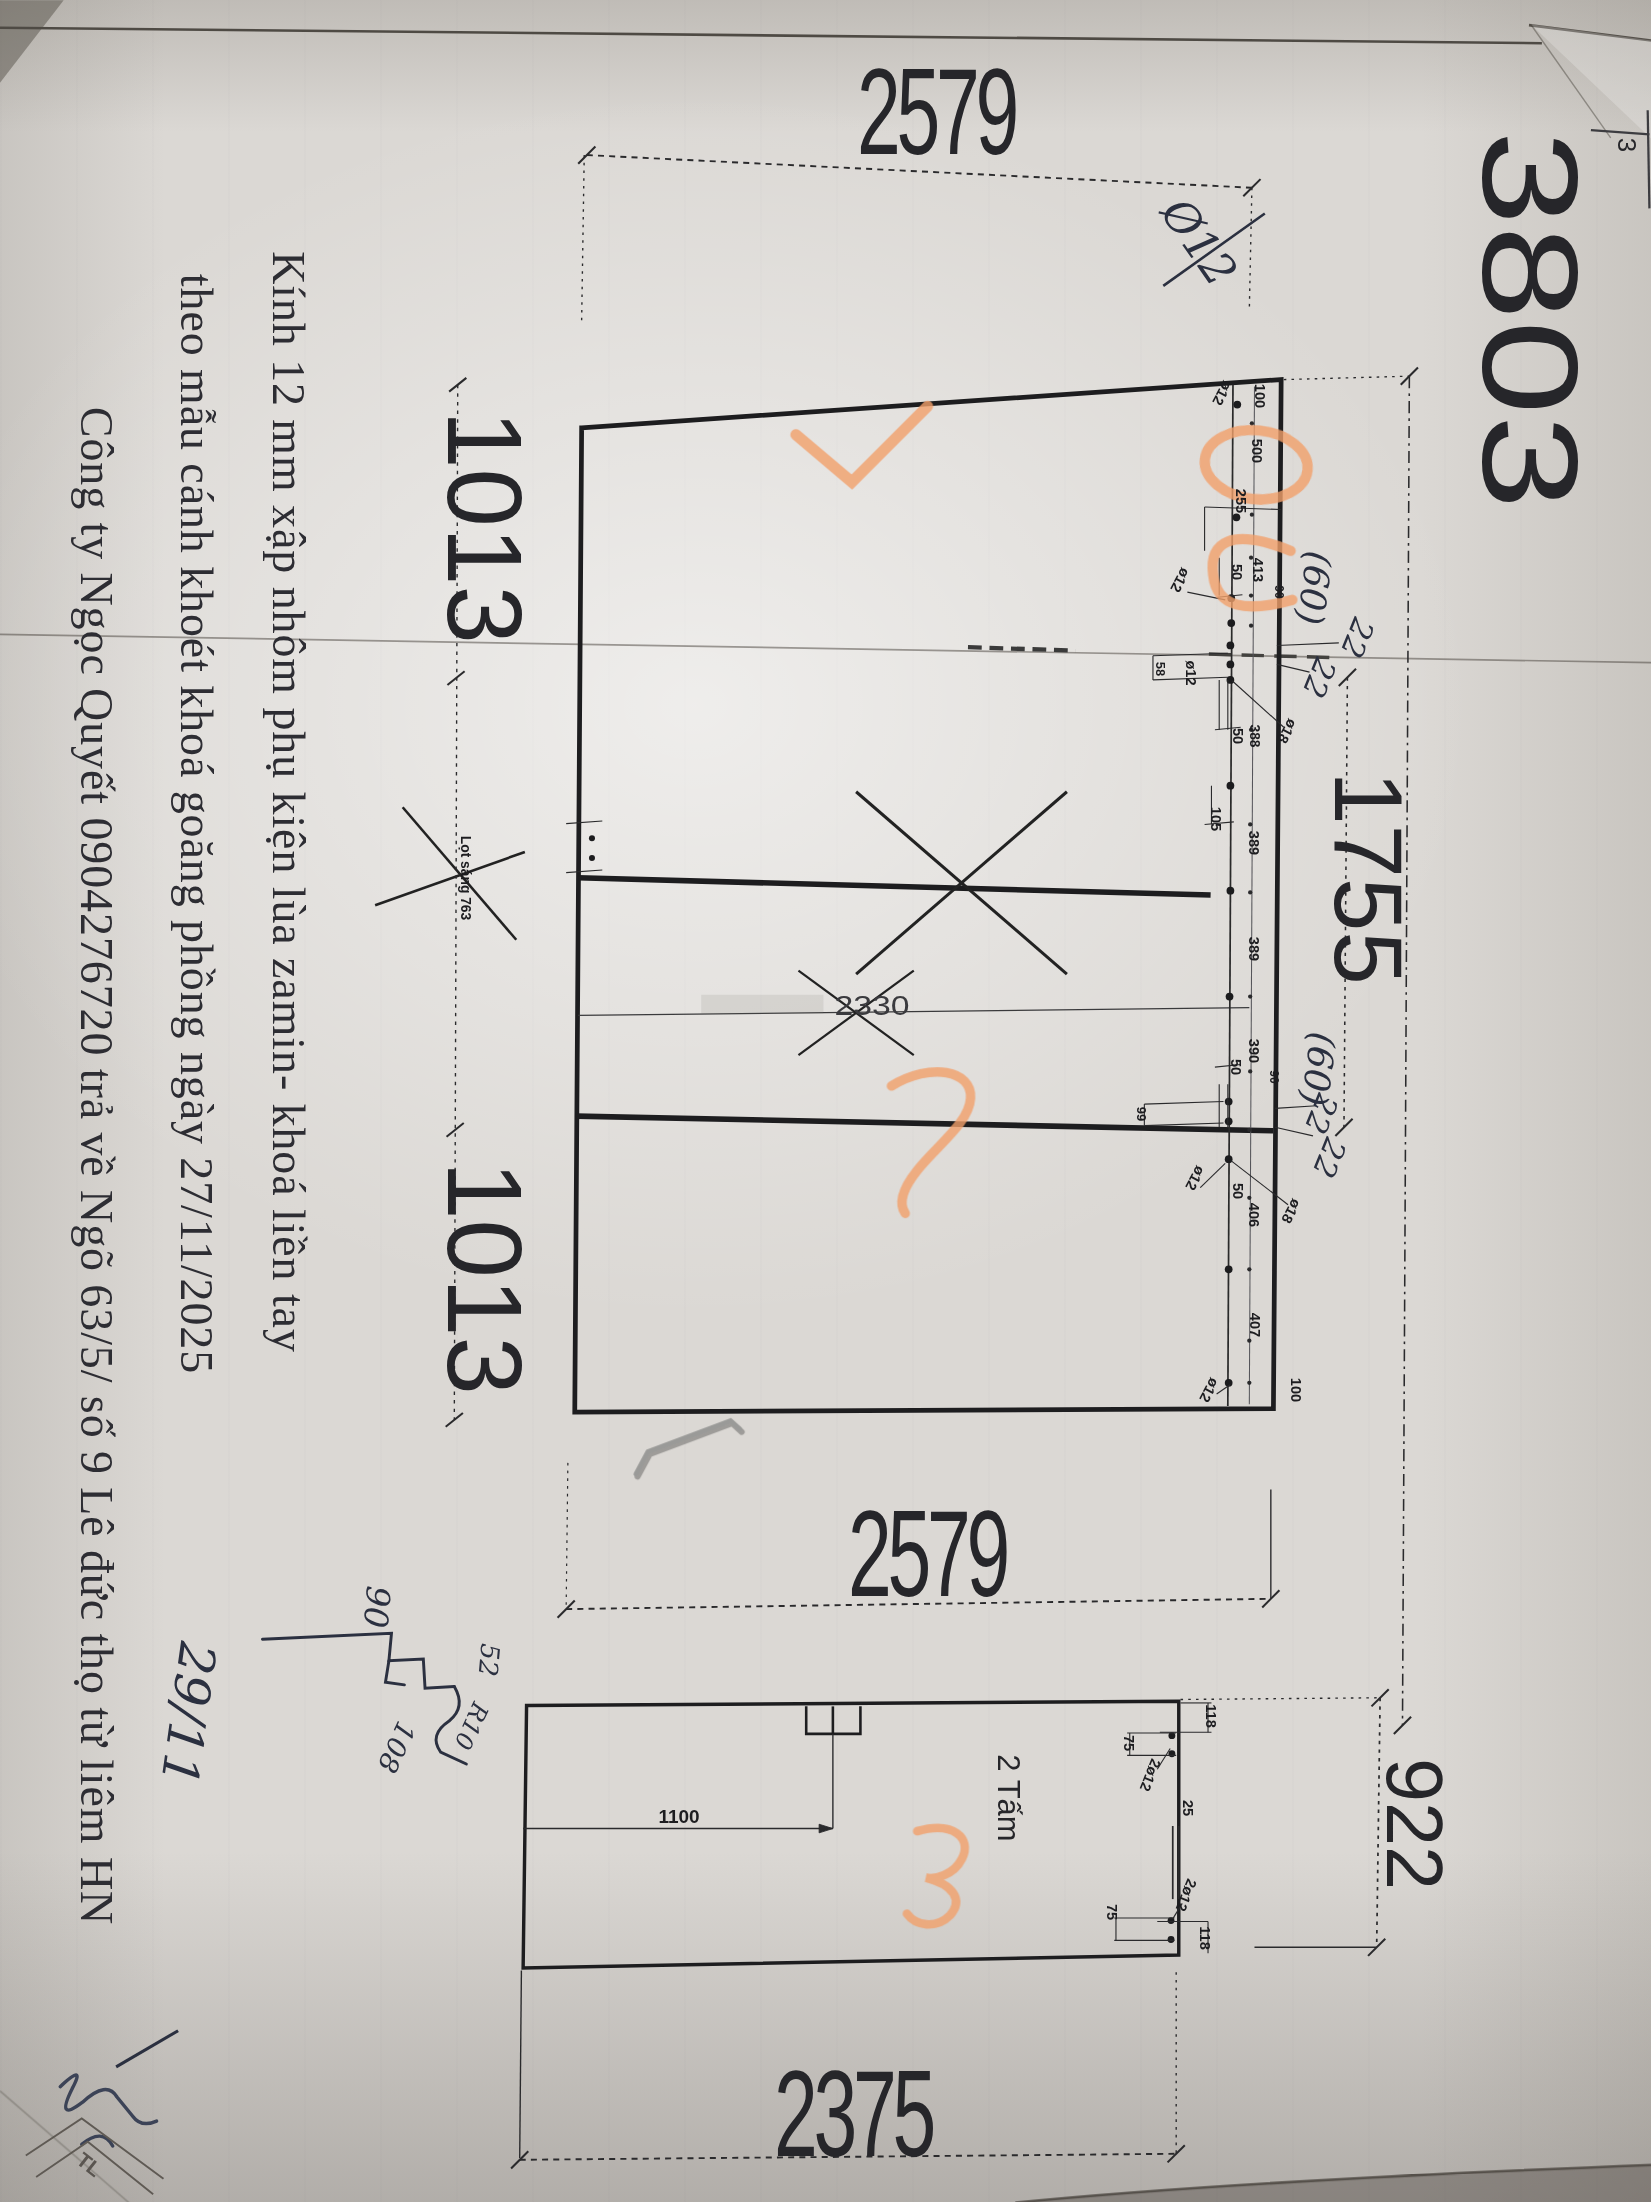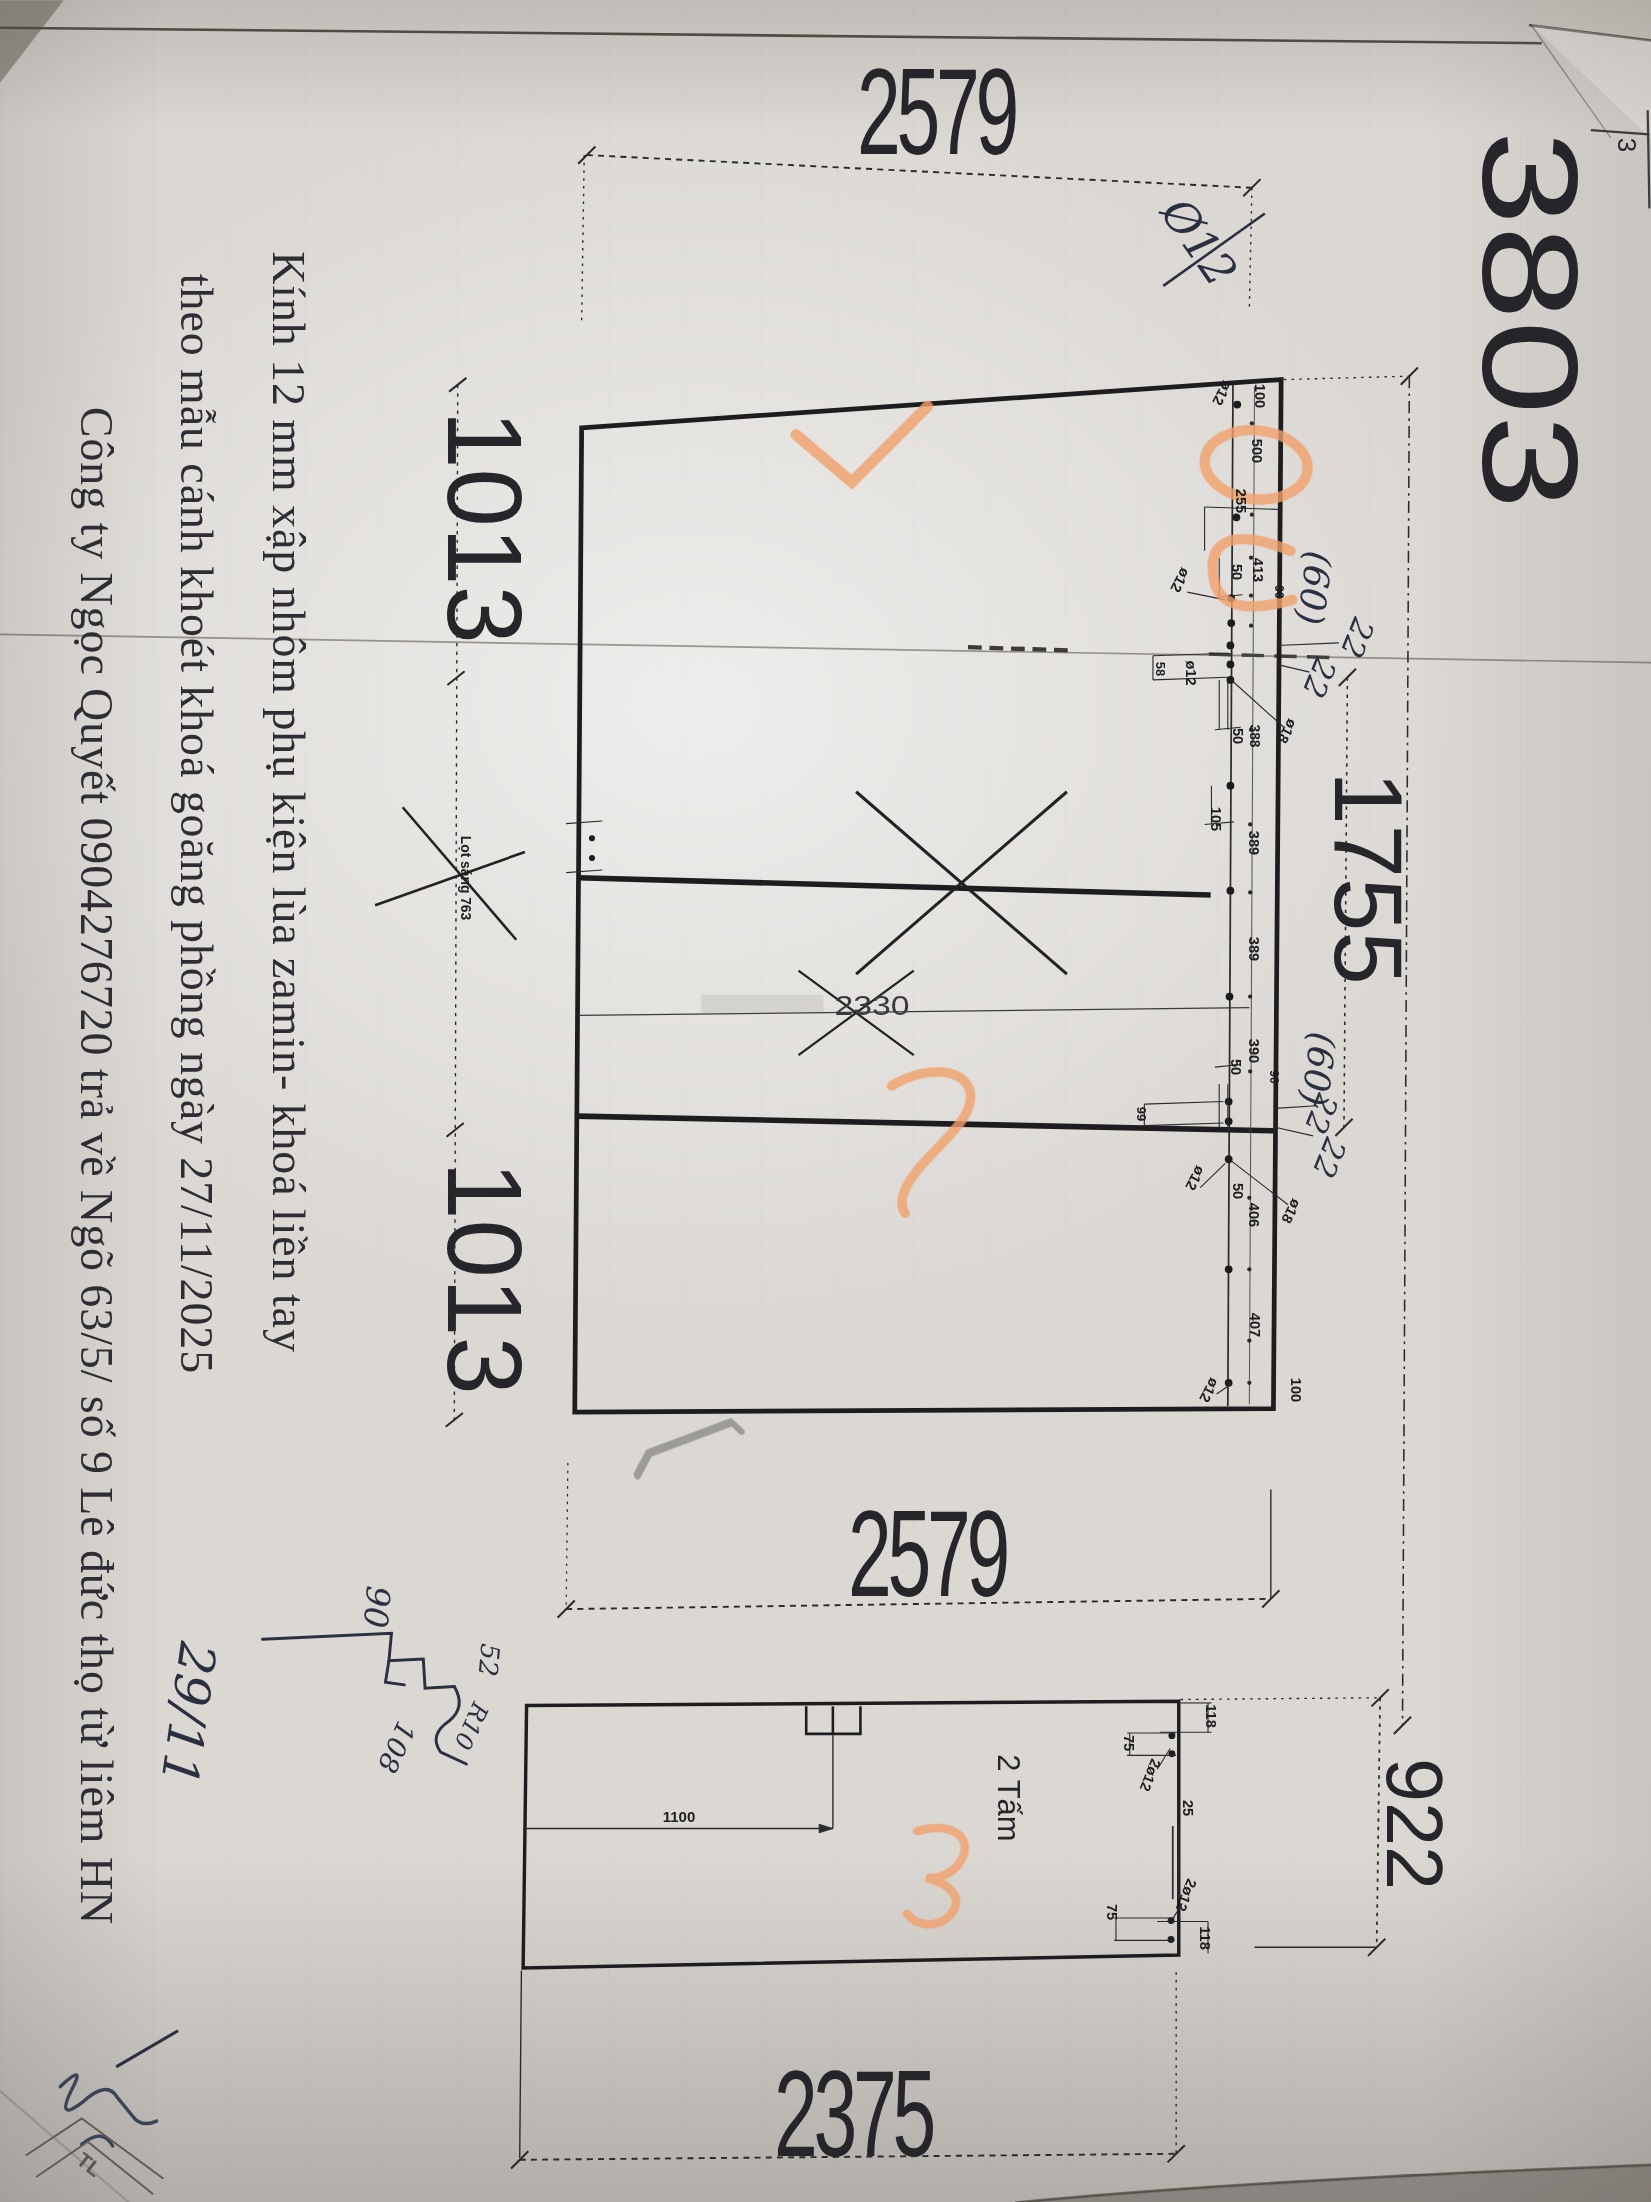--- a/index.html
+++ b/index.html
@@ -258,21 +258,21 @@
 
   <div id="label-layer" class="layer">
       <span class="lbl tall" style="left: 936px; top: 112px; font-size: 96px; transform: translate(-50%, -50%) scale(0.82, 1.28);">2579</span>
       <span class="lbl" style="left: 1530px; top: 320px; font-size: 129px; transform: translate(-50%, -50%) rotate(90deg) scale(1.32, 1.05);">3803</span>
       <span class="lbl" style="left: 484px; top: 527px; font-size: 105px; transform: translate(-50%, -50%) rotate(90deg);">1013</span>
       <span class="lbl" style="left: 1368px; top: 878px; font-size: 96px; transform: translate(-50%, -50%) rotate(90deg);">1755</span>
       <span class="lbl" style="left: 484px; top: 1278px; font-size: 105px; transform: translate(-50%, -50%) rotate(90deg);">1013</span>
       <span class="lbl tall" style="left: 927px; top: 1554px; font-size: 96px; transform: translate(-50%, -50%) scale(0.82, 1.28);">2579</span>
       <span class="lbl" style="left: 1414px; top: 1824px; font-size: 79px; transform: translate(-50%, -50%) rotate(90deg);">922</span>
       <span class="lbl tall" style="left: 853px; top: 2114px; font-size: 96px; transform: translate(-50%, -50%) scale(0.82, 1.28);">2375</span>
-      <span class="lbl dim" style="left: 679px; top: 1816px; font-size: 15px; transform: translate(-50%, -50%);">1100</span>
+      <span class="lbl dim" style="left: 679px; top: 1816px; font-size: 19px; transform: translate(-50%, -50%);">1100</span>
       <span class="lbl thin" style="left: 872px; top: 1006px; font-size: 27px; transform: translate(-50%, -50%) scale(1.25, 1);">2330</span>
       <span class="lbl" style="left: 1008px; top: 1798px; font-size: 31px; transform: translate(-50%, -50%) rotate(90deg);">2 Tấm</span>
       <span class="lbl dim" style="left: 465px; top: 878px; font-size: 13.8px; transform: translate(-50%, -50%) rotate(90deg);">Lọt sáng 763</span>
       <span class="lbl dim" style="left: 1222px; top: 393px; font-size: 14.6px; transform: translate(-50%, -50%) rotate(118deg);">ø12</span>
       <span class="lbl dim" style="left: 1260px; top: 396px; font-size: 14.6px; transform: translate(-50%, -50%) rotate(90deg);">100</span>
       <span class="lbl dim" style="left: 1257px; top: 451px; font-size: 14.6px; transform: translate(-50%, -50%) rotate(90deg);">500</span>
       <span class="lbl dim" style="left: 1241px; top: 501px; font-size: 14.6px; transform: translate(-50%, -50%) rotate(90deg);">255</span>
       <span class="lbl dim" style="left: 1237px; top: 572px; font-size: 14.6px; transform: translate(-50%, -50%) rotate(90deg);">50</span>
       <span class="lbl dim" style="left: 1258px; top: 570px; font-size: 14.6px; transform: translate(-50%, -50%) rotate(90deg);">413</span>
       <span class="lbl dim" style="left: 1279px; top: 592px; font-size: 12px; transform: translate(-50%, -50%) rotate(90deg);">90</span>

